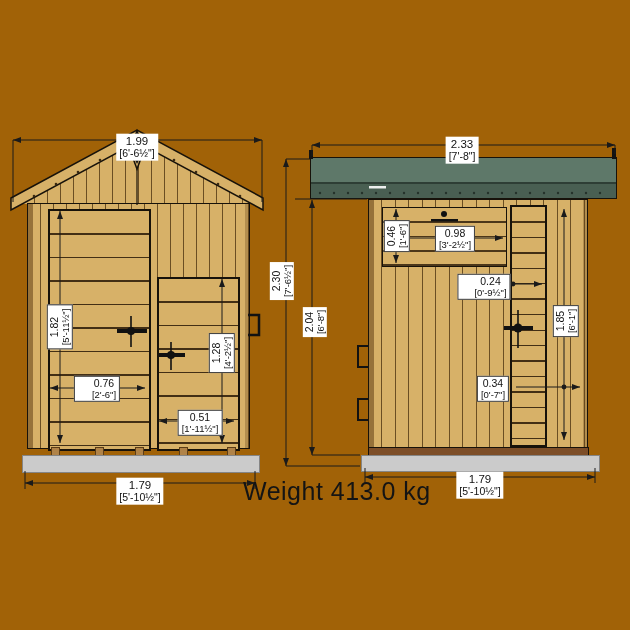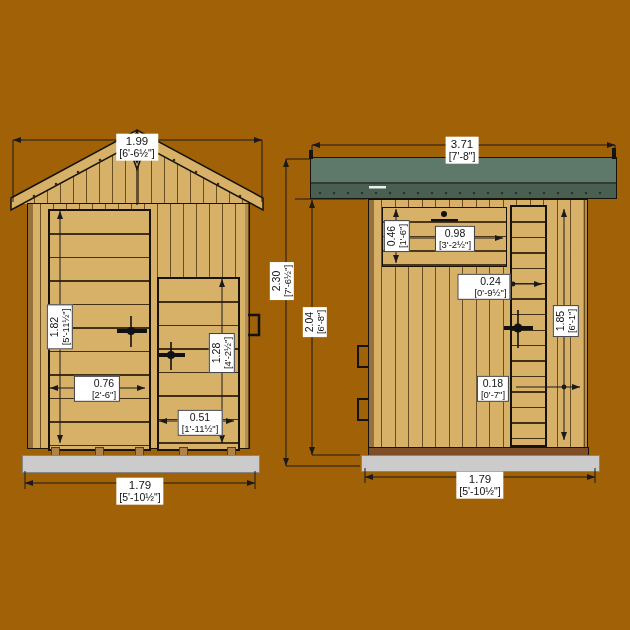--- a/index.html
+++ b/index.html
@@ -205,21 +205,21 @@
   <div class="dimlabel boxed" style="left:200px;top:423px;">
     <span class="v">0.51</span>
     <span class="i">[1'-11½"]</span>
   </div>
   <div class="dimlabel big" style="left:140px;top:491px;">
     <span class="v">1.79</span>
     <span class="i">[5'-10½"]</span>
   </div>
 
   <div class="dimlabel big" style="left:462px;top:150px;">
-    <span class="v">3.71</span>
+    <span class="v">2.33</span>
     <span class="i">[7'-8"]</span>
   </div>
   <div class="dimlabel rot" style="left:282px;top:281px;">
     <span class="v">2.30</span>
     <span class="i">[7'-6½"]</span>
   </div>
   <div class="dimlabel rot" style="left:315px;top:322px;">
     <span class="v">2.04</span>
     <span class="i">[6'-8"]</span>
   </div>
@@ -233,21 +233,22 @@
   </div>
   <div class="dimlabel boxed" style="left:484px;top:287px;padding-left:16px;">
     <span class="v">0.24</span>
     <span class="i">[0'-9½"]</span>
   </div>
   <div class="dimlabel boxed rot" style="left:566px;top:321px;">
     <span class="v">1.85</span>
     <span class="i">[6'-1"]</span>
   </div>
   <div class="dimlabel boxed" style="left:493px;top:389px;">
-    <span class="v">0.18</span>
+    <span class="v">0.34</span>
     <span class="i">[0'-7"]</span>
   </div>
   <div class="dimlabel big" style="left:480px;top:485px;">
     <span class="v">1.79</span>
     <span class="i">[5'-10½"]</span>
   </div>
 
+  <div class="weight" style="left:243px;top:477px;">Weight 413.0 kg</div>
 </div>
 
 </body></html>

